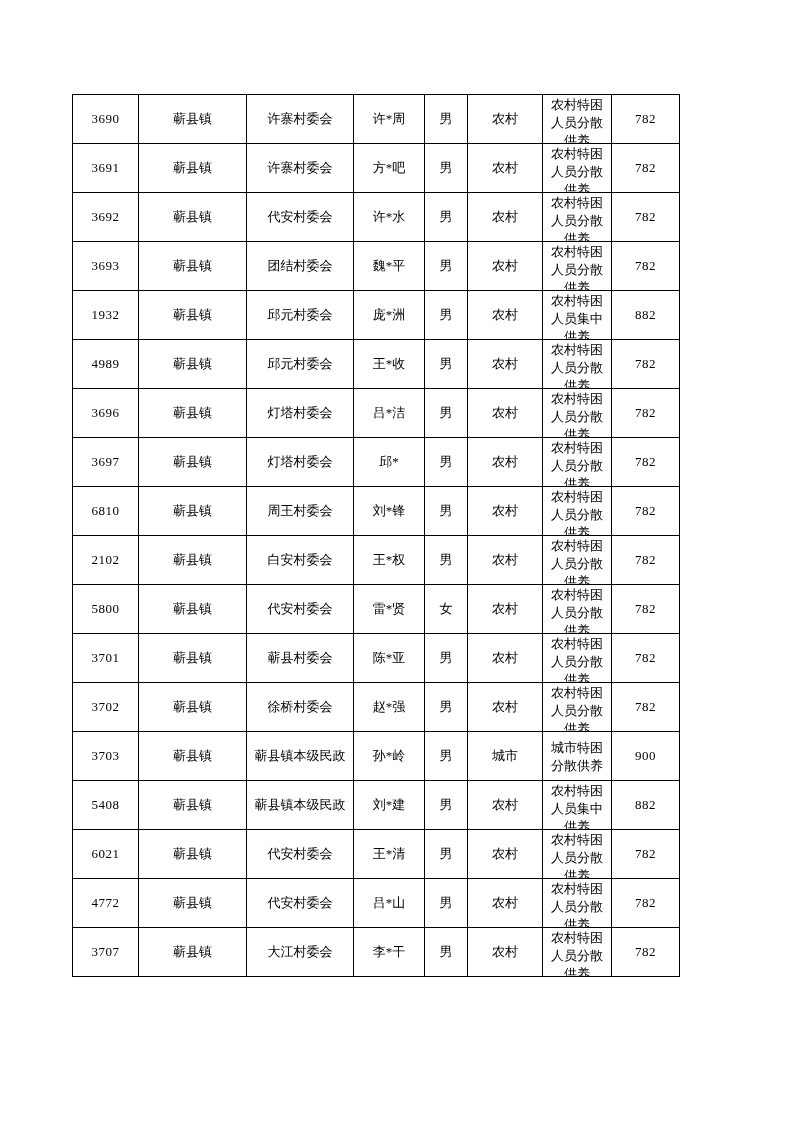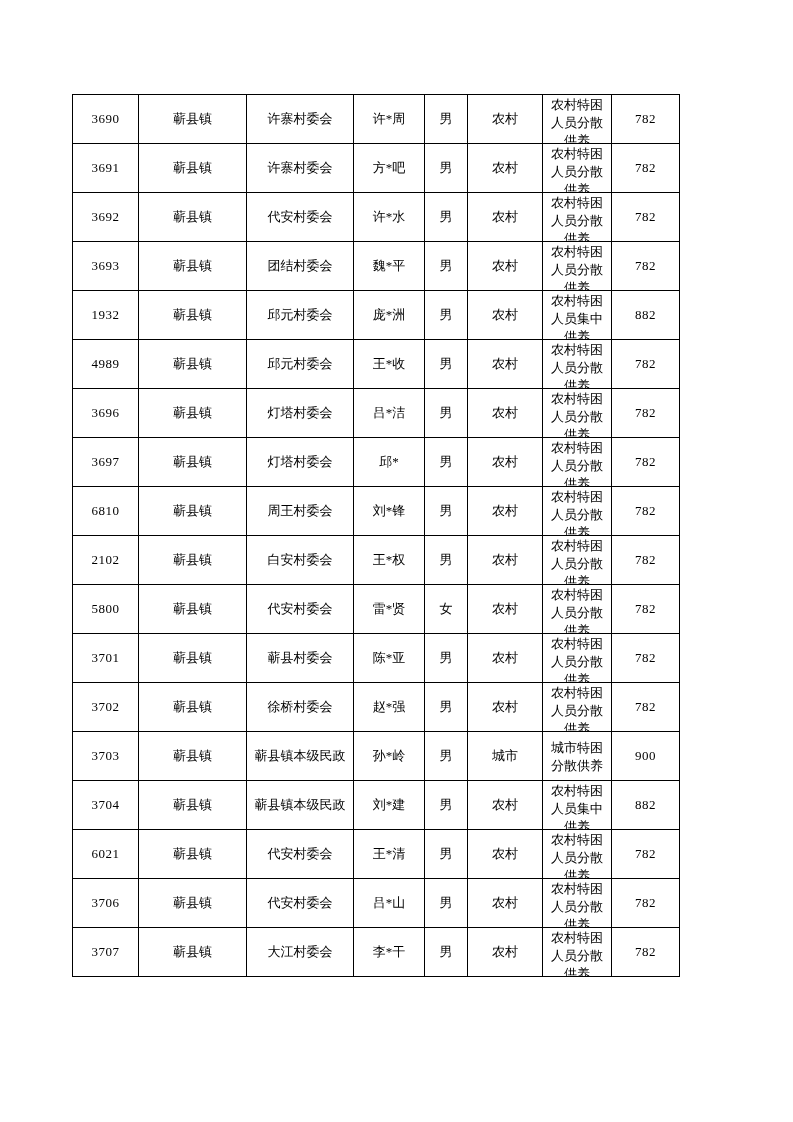--- a/index.html
+++ b/index.html
@@ -645,21 +645,21 @@
           </td>
           <td class="col-amount">
             <div class="clip">
               <span>900</span>
             </div>
           </td>
         </tr>
         <tr>
           <td class="col-serial">
             <div class="clip">
-              <span>3704</span>
+              <span>5408</span>
             </div>
           </td>
           <td class="col-town">
             <div class="clip">
               <span>蕲县镇</span>
             </div>
           </td>
           <td class="col-village">
             <div class="clip">
               <span>蕲县镇本级民政</span>
@@ -729,21 +729,21 @@
           </td>
           <td class="col-amount">
             <div class="clip">
               <span>782</span>
             </div>
           </td>
         </tr>
         <tr>
           <td class="col-serial">
             <div class="clip">
-              <span>3706</span>
+              <span>4772</span>
             </div>
           </td>
           <td class="col-town">
             <div class="clip">
               <span>蕲县镇</span>
             </div>
           </td>
           <td class="col-village">
             <div class="clip">
               <span>代安村委会</span>

